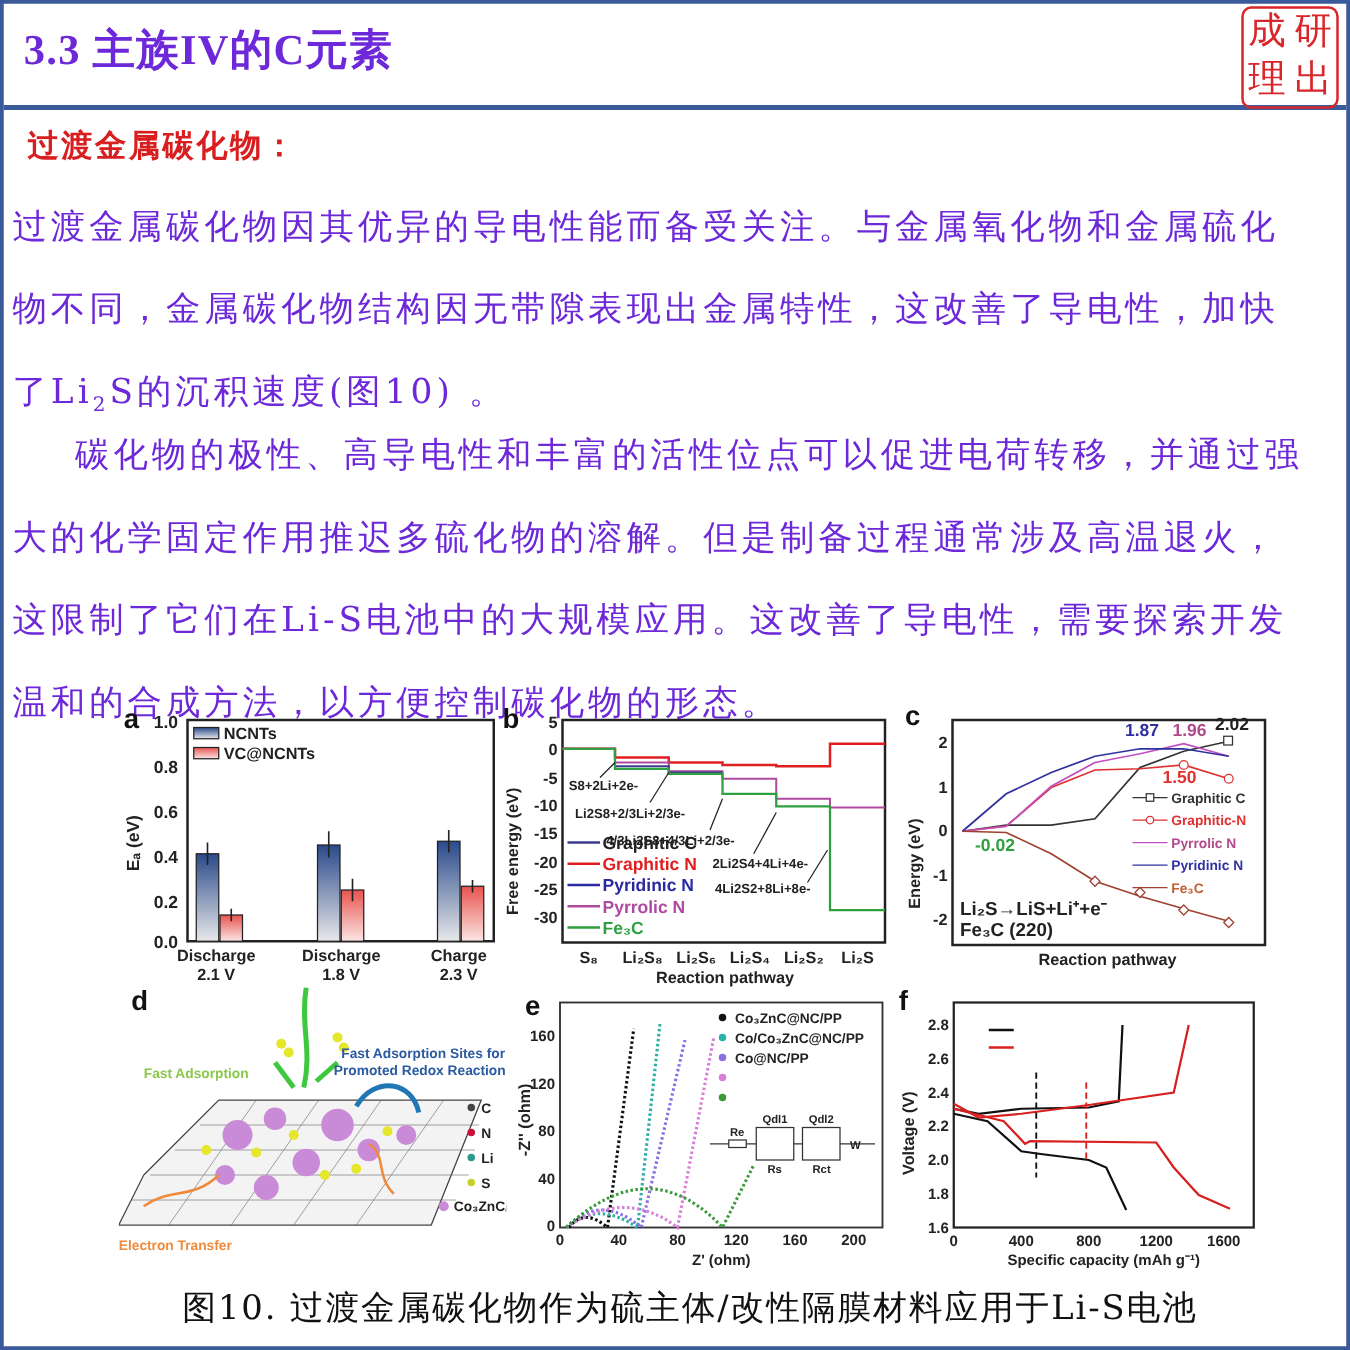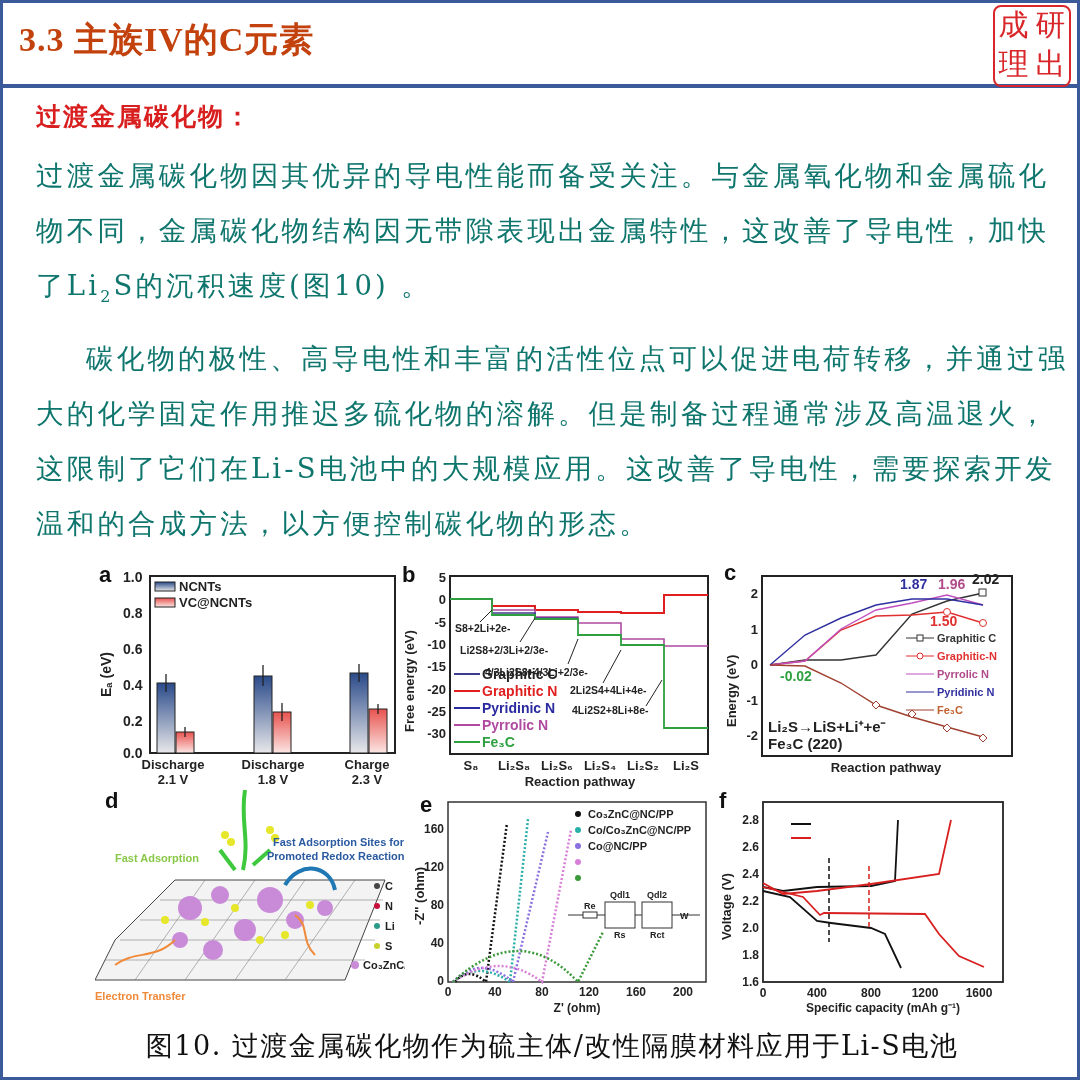--- a/index.html
+++ b/index.html
@@ -1,23 +1,23 @@
 <!DOCTYPE html>
 <html><head>
 <meta charset="utf-8">
 <style>
   html, body { margin:0; padding:0; }
   body { width:1080px; height:1080px; background:#ffffff; position:relative; overflow:hidden; font-family:"DejaVu Serif", serif; }
   .frame { position:absolute; left:0; top:0; width:1074px; height:1074px; border:3px solid #3a5a9a; box-sizing:content-box; }
   .header { position:absolute; left:3px; top:3px; width:1074px; height:81px; border-bottom:4px solid #3a5a9a; }
-  .title { position:absolute; left:16px; top:14px; font-size:34px; font-weight:bold; color:#c2410c; font-family:"Liberation Serif", serif; letter-spacing:1px; }
+  .title { position:absolute; left:16px; top:14px; font-size:34px; font-weight:bold; color:#6d28d9; font-family:"Liberation Serif", serif; letter-spacing:1px; }
   .seal { position:absolute; right:6px; top:2px; width:74px; height:78px; border:2px solid #d8262a; border-radius:8px; display:grid; grid-template-columns:1fr 1fr; grid-template-rows:1fr 1fr; color:#d8262a; font-size:30px; line-height:36px; text-align:center; font-family:"DejaVu Serif", serif; }
   .seal span { display:block; }
-  .section-title { position:absolute; left:36px; top:100px; font-size:25px; color:#d81e1e; font-weight:bold; letter-spacing:2px; }
-  .para { position:absolute; left:36px; width:1040px; font-size:27.5px; line-height:55px; color:#0f766e; letter-spacing:3.2px; }
+  .section-title { position:absolute; left:22px; top:100px; font-size:25px; color:#d81e1e; font-weight:bold; letter-spacing:2px; }
+  .para { position:absolute; left:10px; width:1040px; font-size:27.5px; line-height:66px; color:#6d28d9; letter-spacing:3.2px; }
   .p1 { top:148px; }
   .p2 { top:331px; text-indent:50px; }
   sub { font-size:16px; }
   .fig { position:absolute; left:95px; top:562px; width:930px; height:455px; }
   .panel { position:absolute; }
   .caption { position:absolute; left:0; width:1080px; top:1028px; text-align:center; font-size:27px; color:#111; letter-spacing:1.5px;padding-left:12px; }
   svg text { font-family:"Liberation Sans", sans-serif; }
 </style>
 </head>
 <body>

